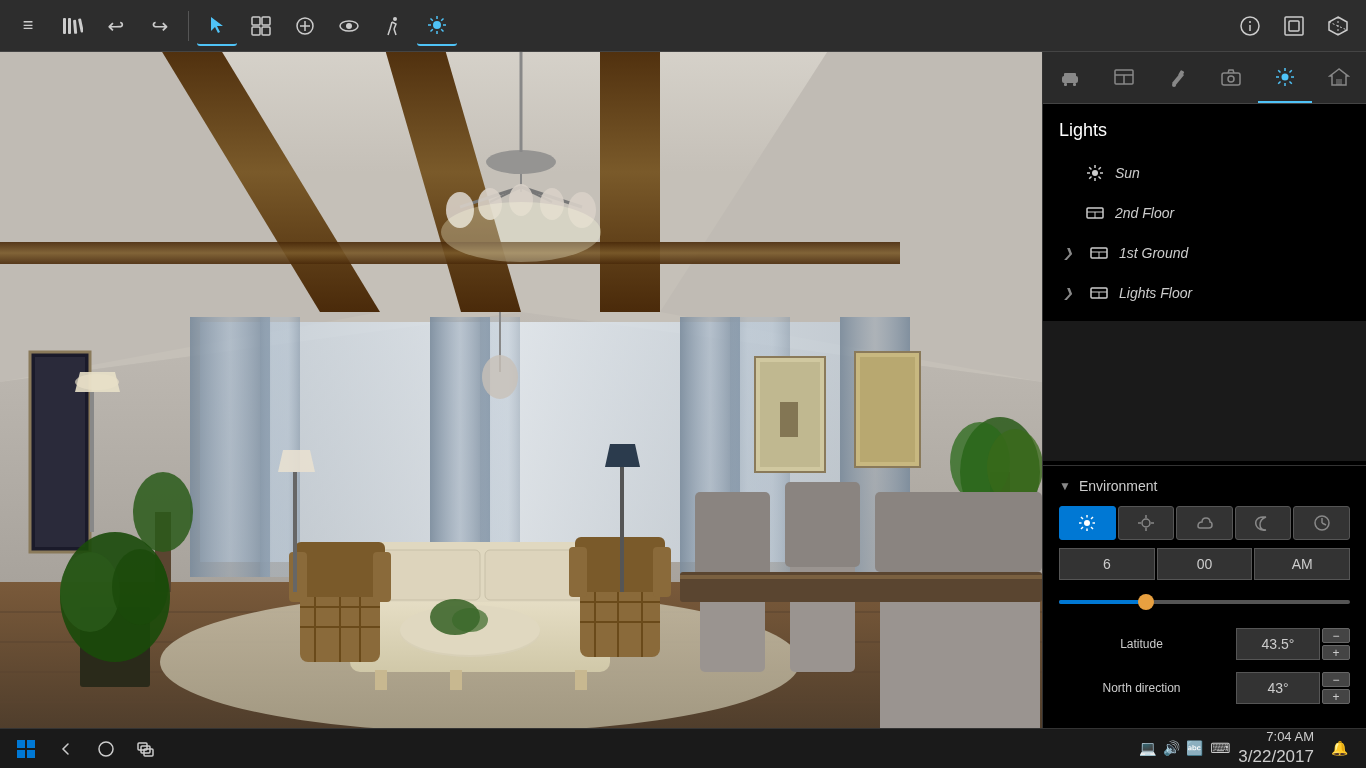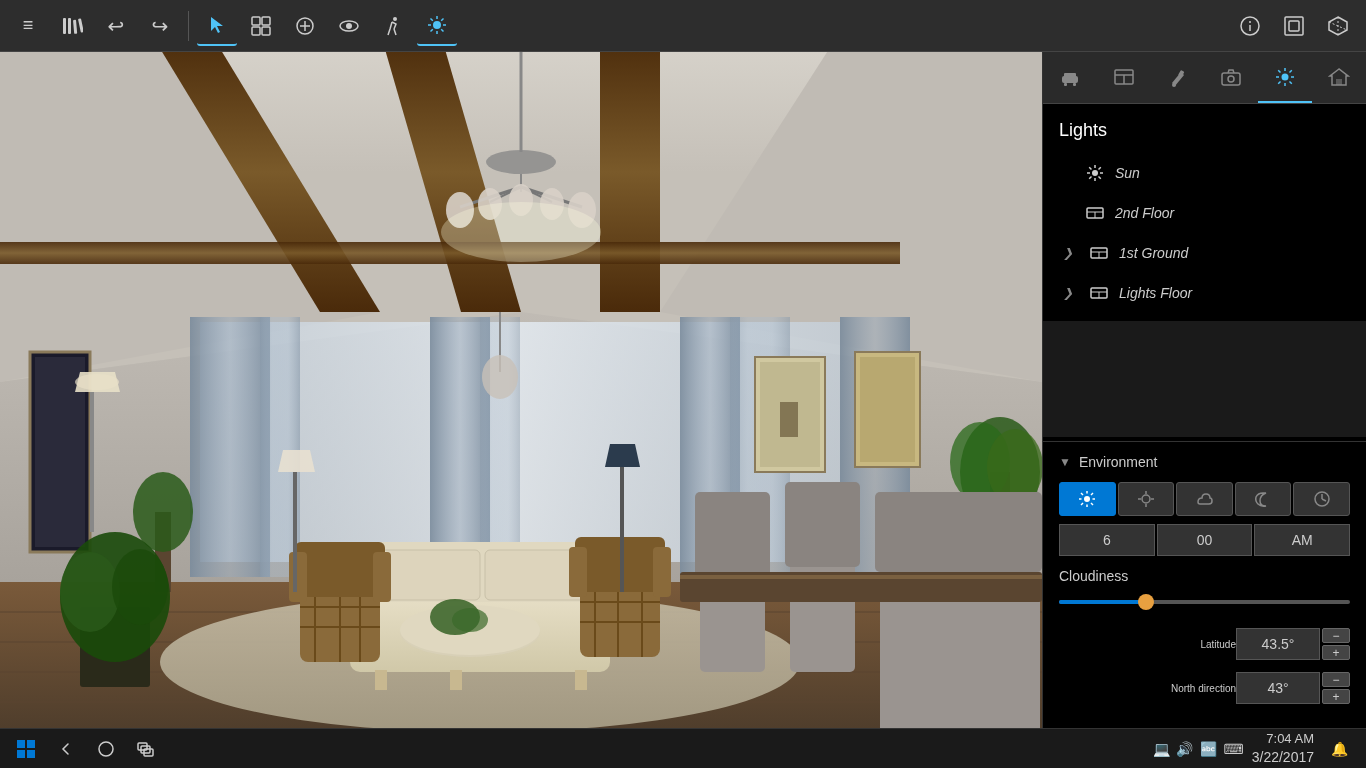--- a/index.html
+++ b/index.html
@@ -263,23 +263,24 @@
     }
 
     
     .param-row {
       display: flex;
       align-items: center;
       margin-bottom: 12px;
     }
     .param-label {
       color: #ccc;
-      font-size: 10px;
+      font-size: 12px;
       flex: 1;
-      text-align: right;
+      text-align: center;
+      margin-right: 12px;
     }
     .param-input {
       width: 84px;
       height: 32px;
       background: #333;
       border: 1px solid #555;
       color: #ccc;
       font-size: 14px;
       text-align: center;
       display: flex;
@@ -357,21 +358,21 @@
     .tray-icon {
       font-size: 14px;
       cursor: pointer;
     }
     .taskbar-clock {
       text-align: right;
       line-height: 1.3;
       font-size: 12px;
     }
     .taskbar-clock .time-display { font-size: 13px; }
-    .taskbar-clock .date-display { font-size: 14px; }
+    .taskbar-clock .date-display { font-size: 17px; }
     .taskbar-notify {
       width: 36px;
       height: 36px;
       display: flex;
       align-items: center;
       justify-content: center;
       font-size: 14px;
       color: #ccc;
       cursor: pointer;
     }
@@ -834,21 +835,20 @@
           </svg>
         </div>
       </div>
 
       <div class="time-inputs">
         <div class="time-field">6</div>
         <div class="time-field">00</div>
         <div class="time-field">AM</div>
       </div>
 
-      <div class="cloudiness-label">Cloudiness</div>
       <div class="slider-container">
         <div class="slider-track">
           <div class="slider-fill"></div>
           <div class="slider-thumb"></div>
         </div>
       </div>
 
       <div class="param-row">
         <div class="param-label">Latitude</div>
         <div class="param-input">43.5°</div>

